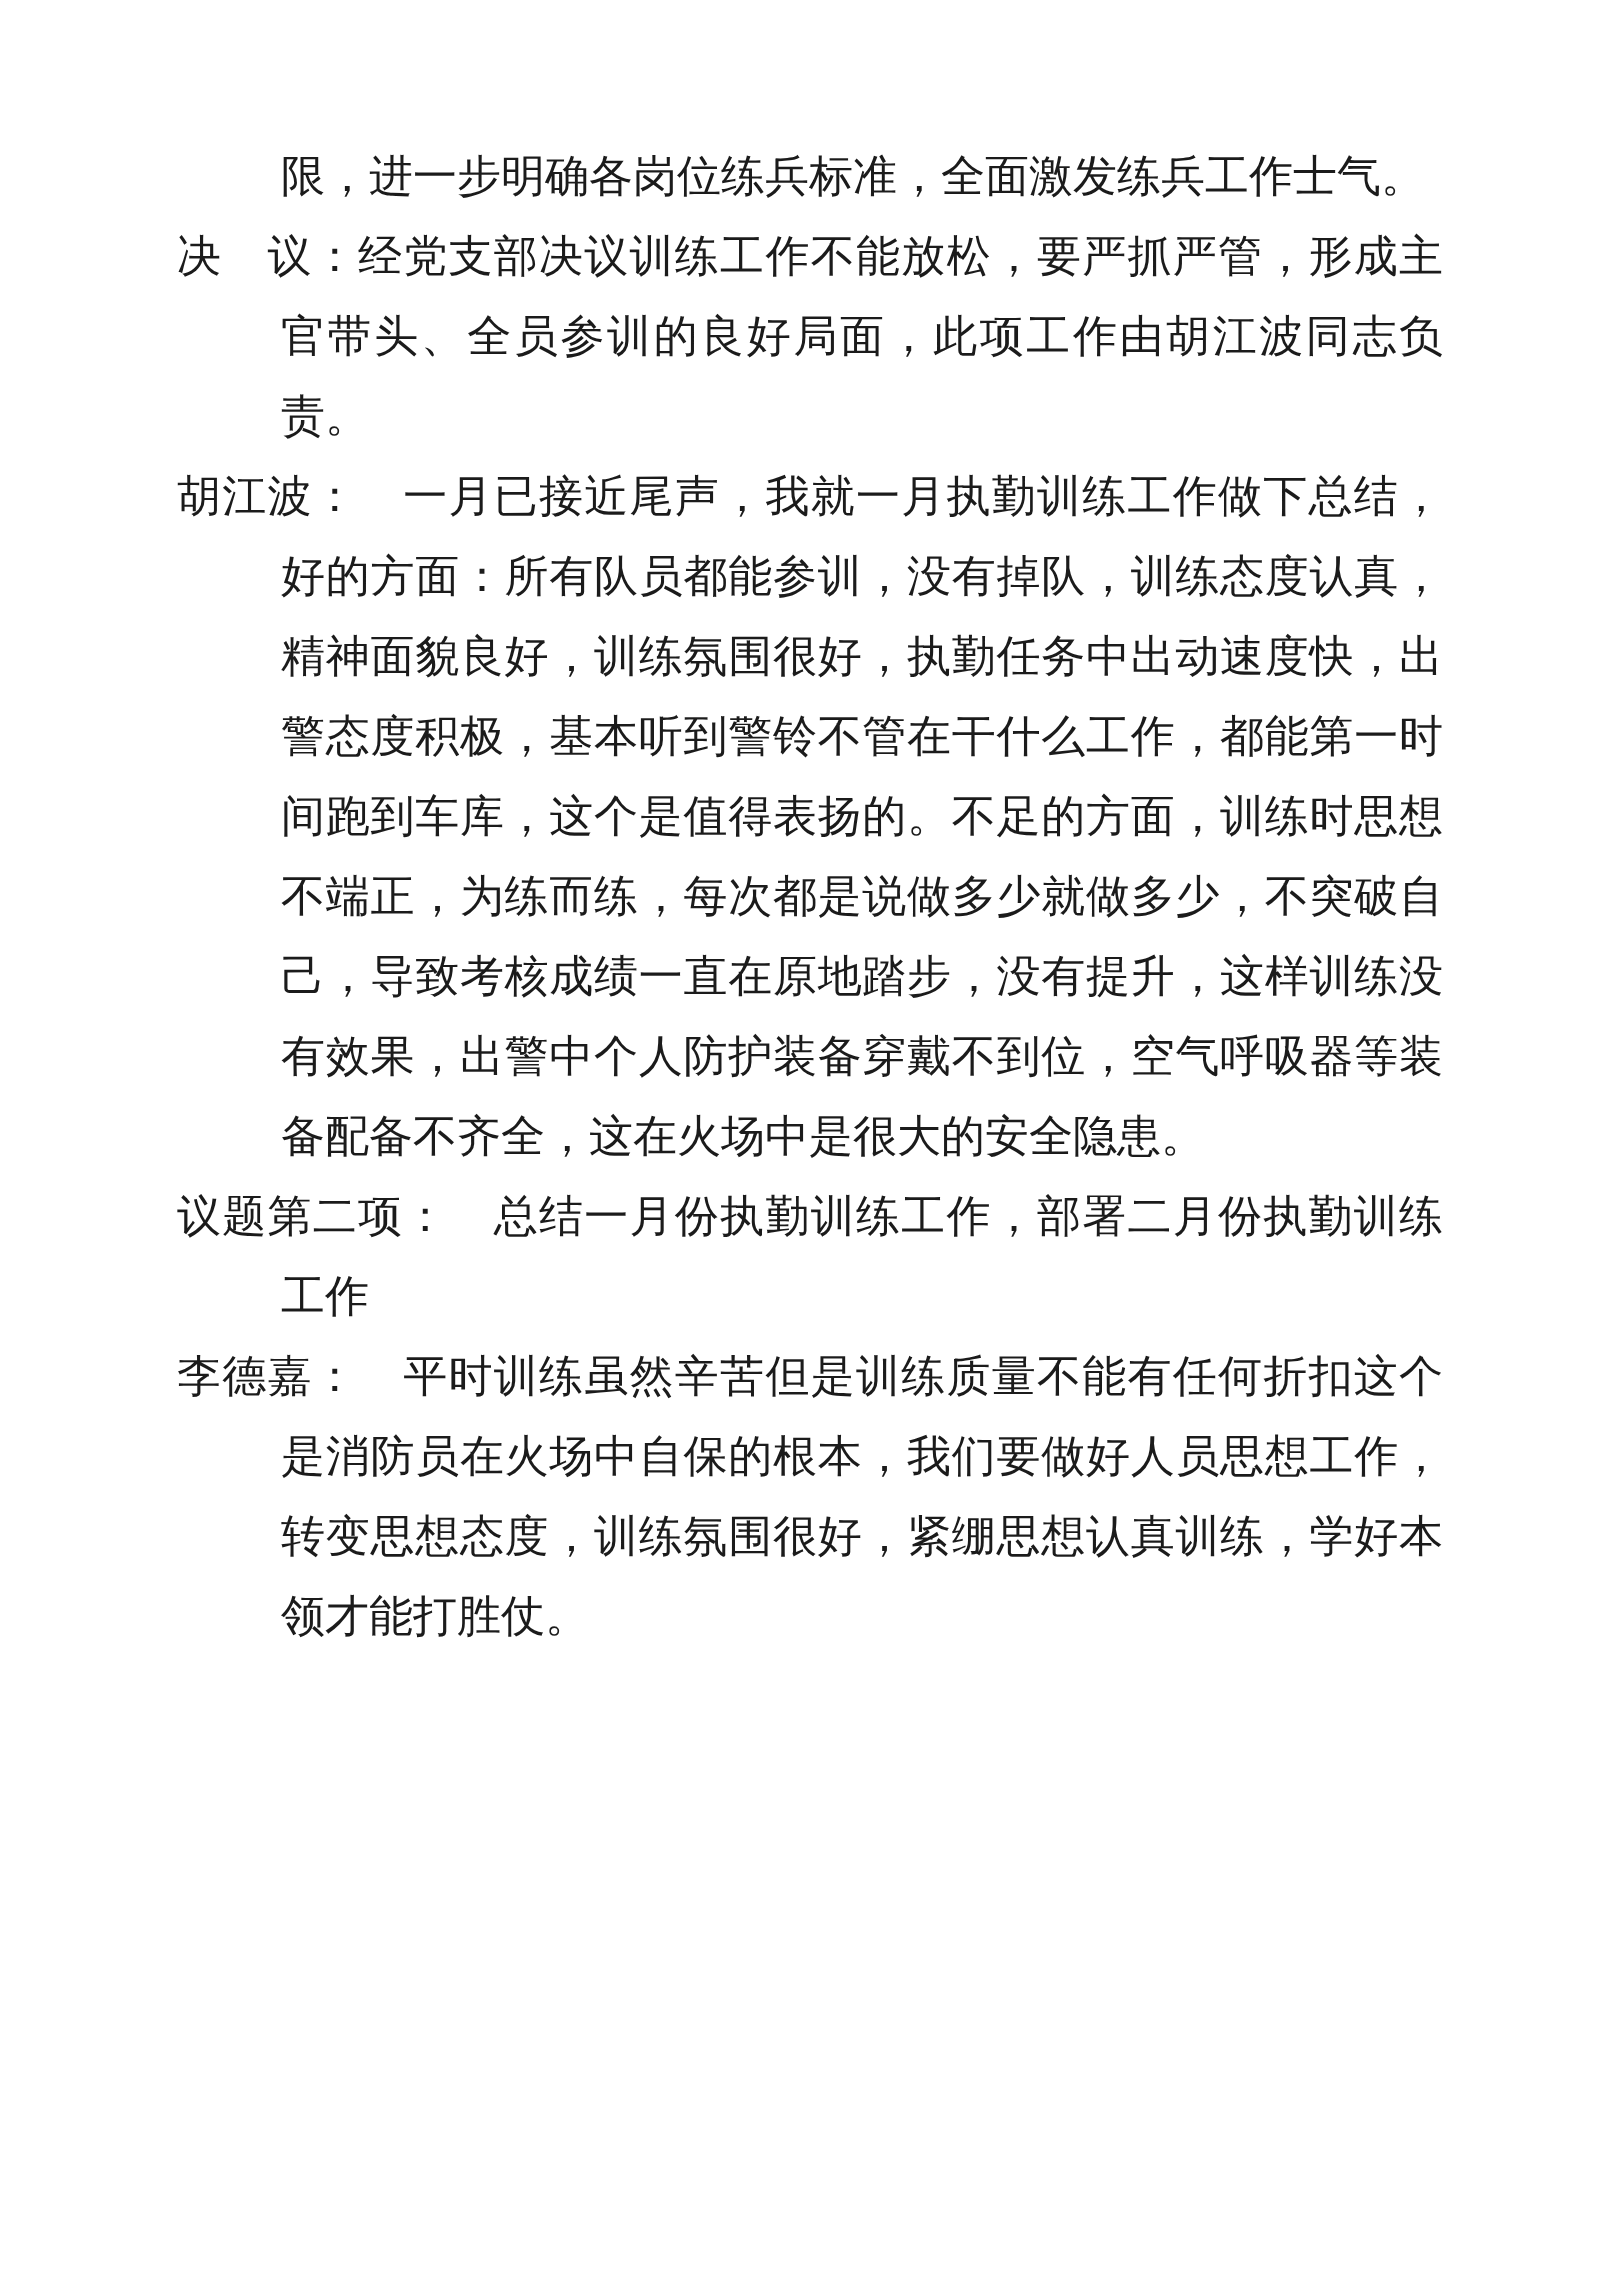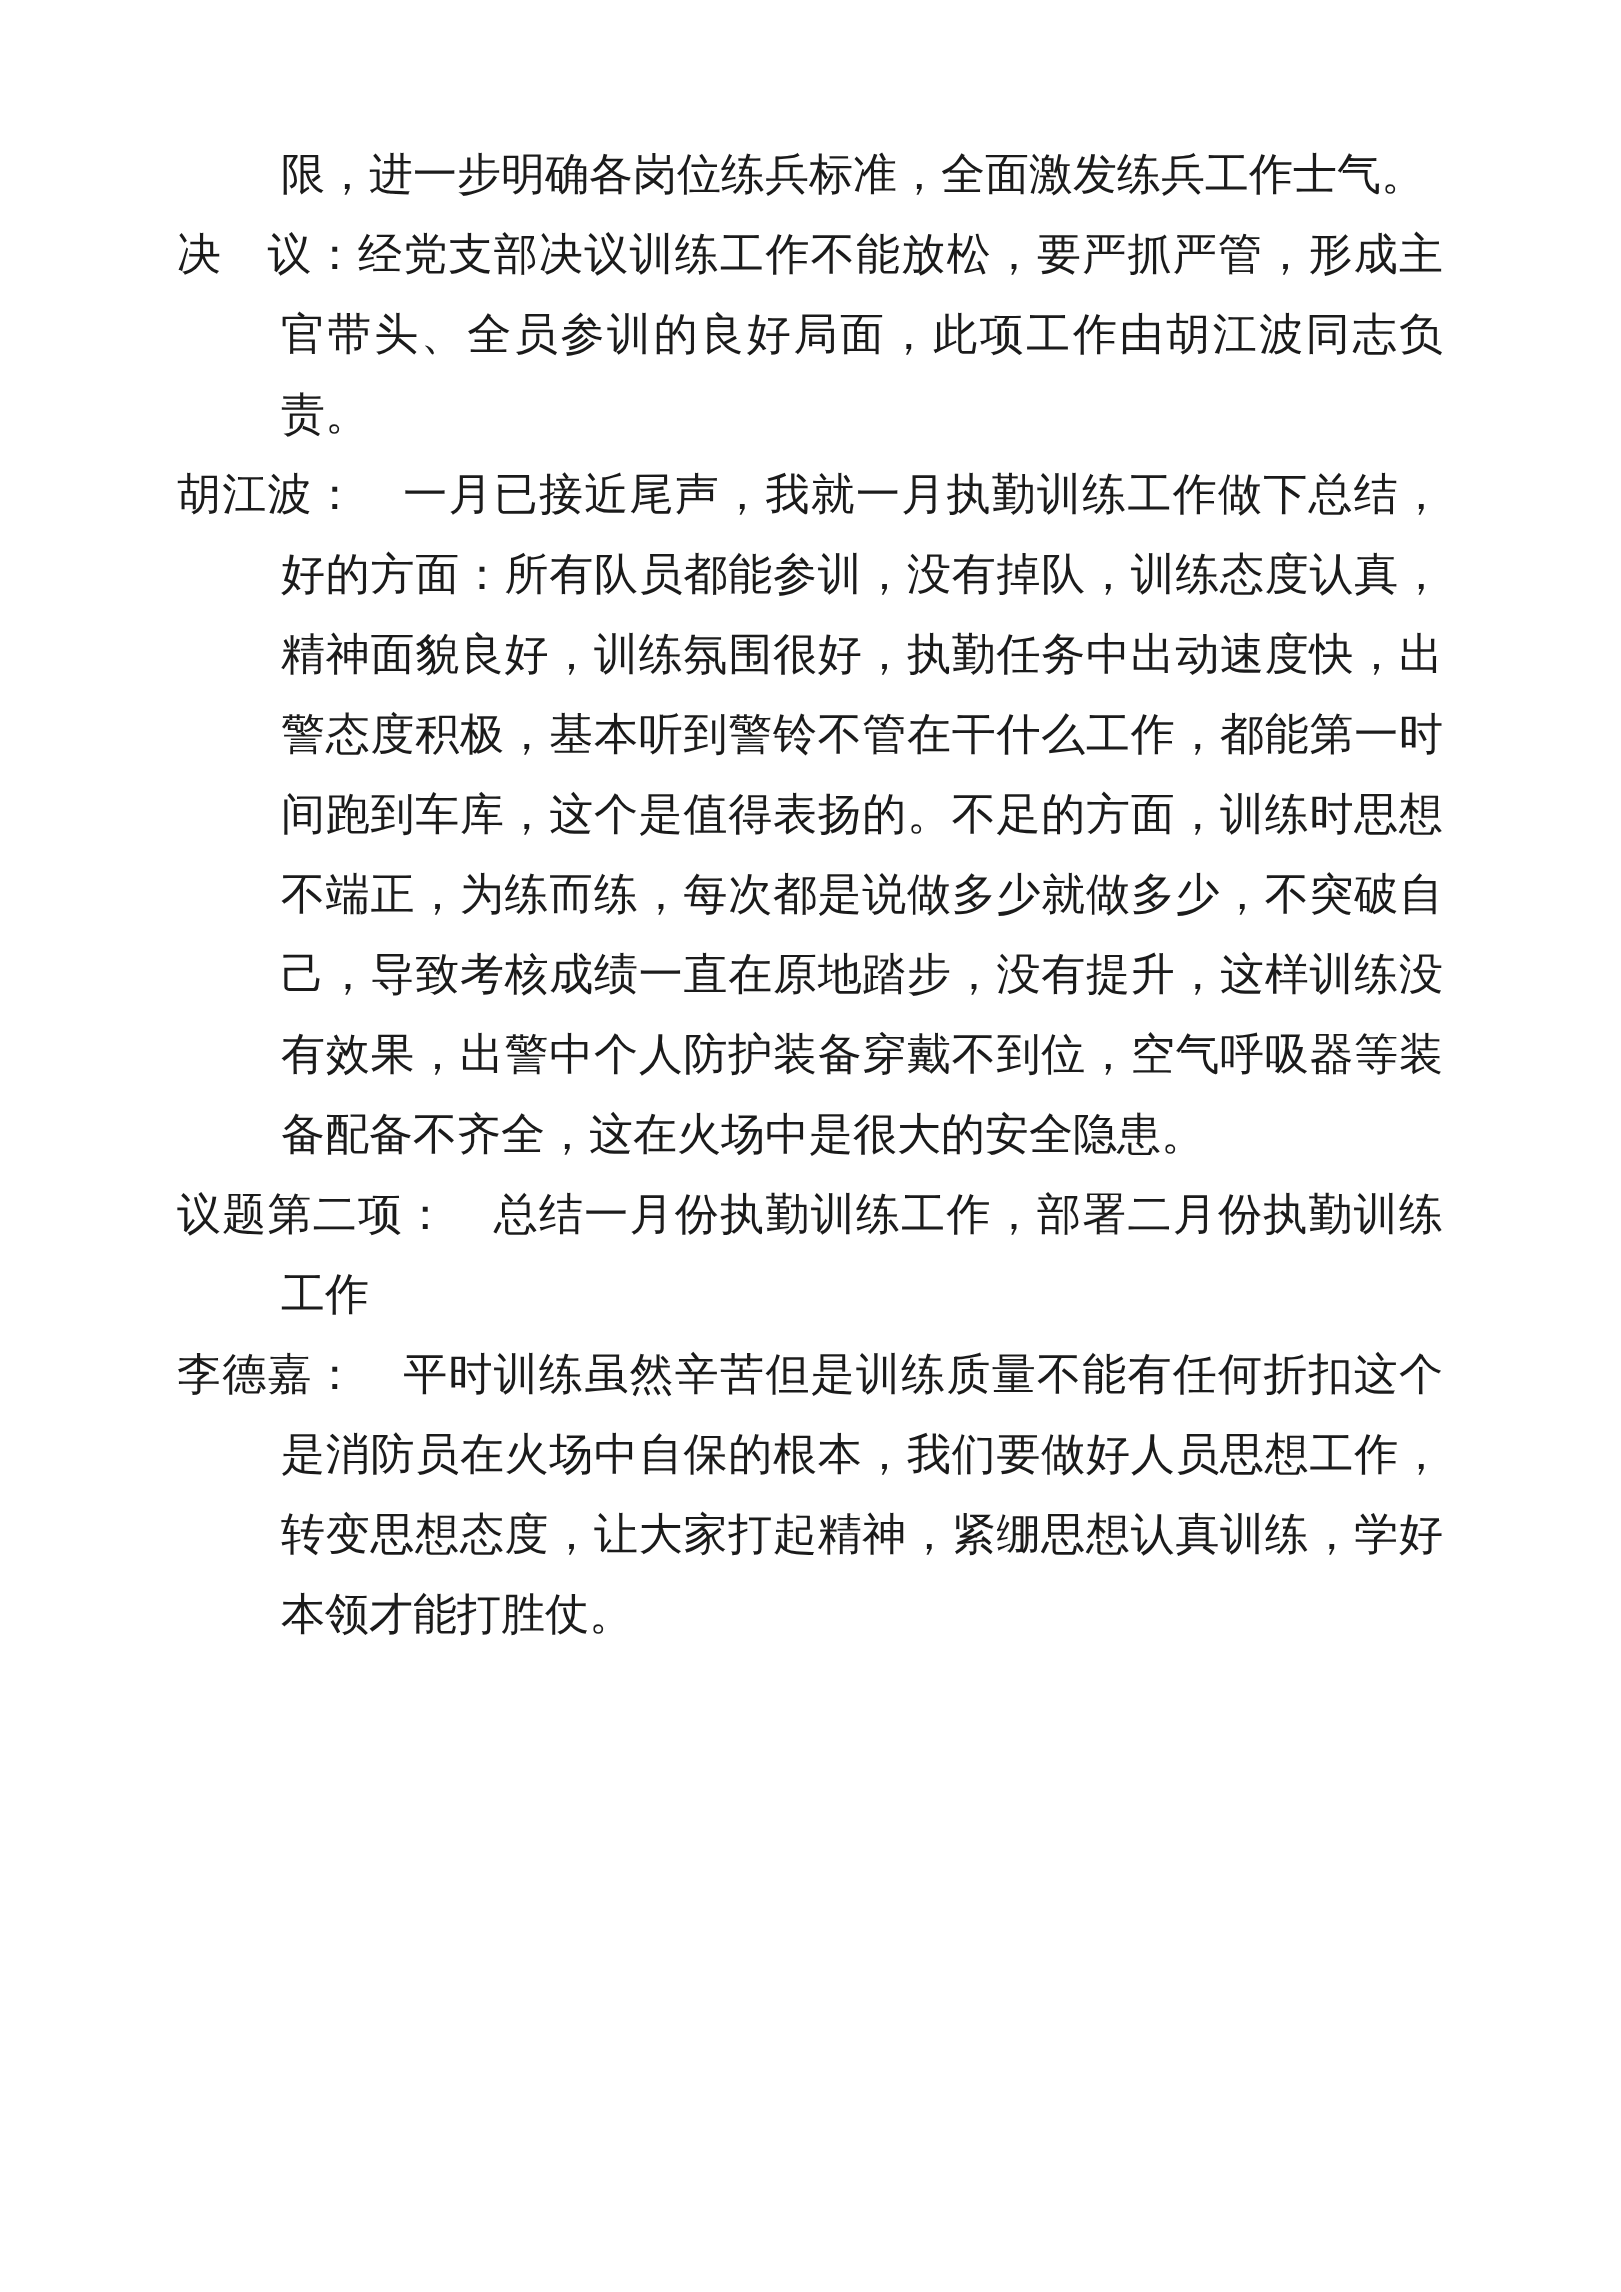--- a/index.html
+++ b/index.html
@@ -3,21 +3,21 @@
   <meta charset="utf-8">
   <style>
     * { margin: 0; padding: 0; box-sizing: border-box; }
     html, body { background: #ffffff; }
     .page {
       position: relative;
       width: 1621px;
       height: 2077px;
       background: #ffffff;
       overflow: hidden;
-      font-family: Liberation Mono, monospace;
+      font-family: Liberation Serif, serif;
     }
     .content {
       position: absolute;
       left: 177px;
       top: 137px;
       width: 1266px;
       font-size: 44px;
       line-height: 80px;
       color: #1b1b1b;
       text-align: justify;
@@ -40,18 +40,18 @@
   <div class="content">
 
     <p class="para continuation"><span class="ptext">限，进一步明确各岗位练兵标准，全面激发练兵工作士气。</span></p>
 
     <p class="para"><span class="plabel">决　议：</span><span class="ptext">经党支部决议训练工作不能放松，要严抓严管，形成主官带头、全员参训的良好局面，此项工作由胡江波同志负责。</span></p>
 
     <p class="para"><span class="plabel">胡江波：</span><span class="ptext">　一月已接近尾声，我就一月执勤训练工作做下总结，好的方面：所有队员都能参训，没有掉队，训练态度认真，精神面貌良好，训练氛围很好，执勤任务中出动速度快，出警态度积极，基本听到警铃不管在干什么工作，都能第一时间跑到车库，这个是值得表扬的。不足的方面，训练时思想不端正，为练而练，每次都是说做多少就做多少，不突破自己，导致考核成绩一直在原地踏步，没有提升，这样训练没有效果，出警中个人防护装备穿戴不到位，空气呼吸器等装备配备不齐全，这在火场中是很大的安全隐患。</span></p>
 
     <p class="para"><span class="plabel">议题第二项：</span><span class="ptext">　总结一月份执勤训练工作，部署二月份执勤训练工作</span></p>
 
-    <p class="para"><span class="plabel">李德嘉：</span><span class="ptext">　平时训练虽然辛苦但是训练质量不能有任何折扣这个是消防员在火场中自保的根本，我们要做好人员思想工作，转变思想态度，让大家打起精神，紧绷思想认真训练，学好本领才能打胜仗。</span></p>
+    <p class="para"><span class="plabel">李德嘉：</span><span class="ptext">　平时训练虽然辛苦但是训练质量不能有任何折扣这个是消防员在火场中自保的根本，我们要做好人员思想工作，转变思想态度，训练氛围很好，紧绷思想认真训练，学好本领才能打胜仗。</span></p>
 
 
   </div>
 </div>
 
 
 </body></html>

